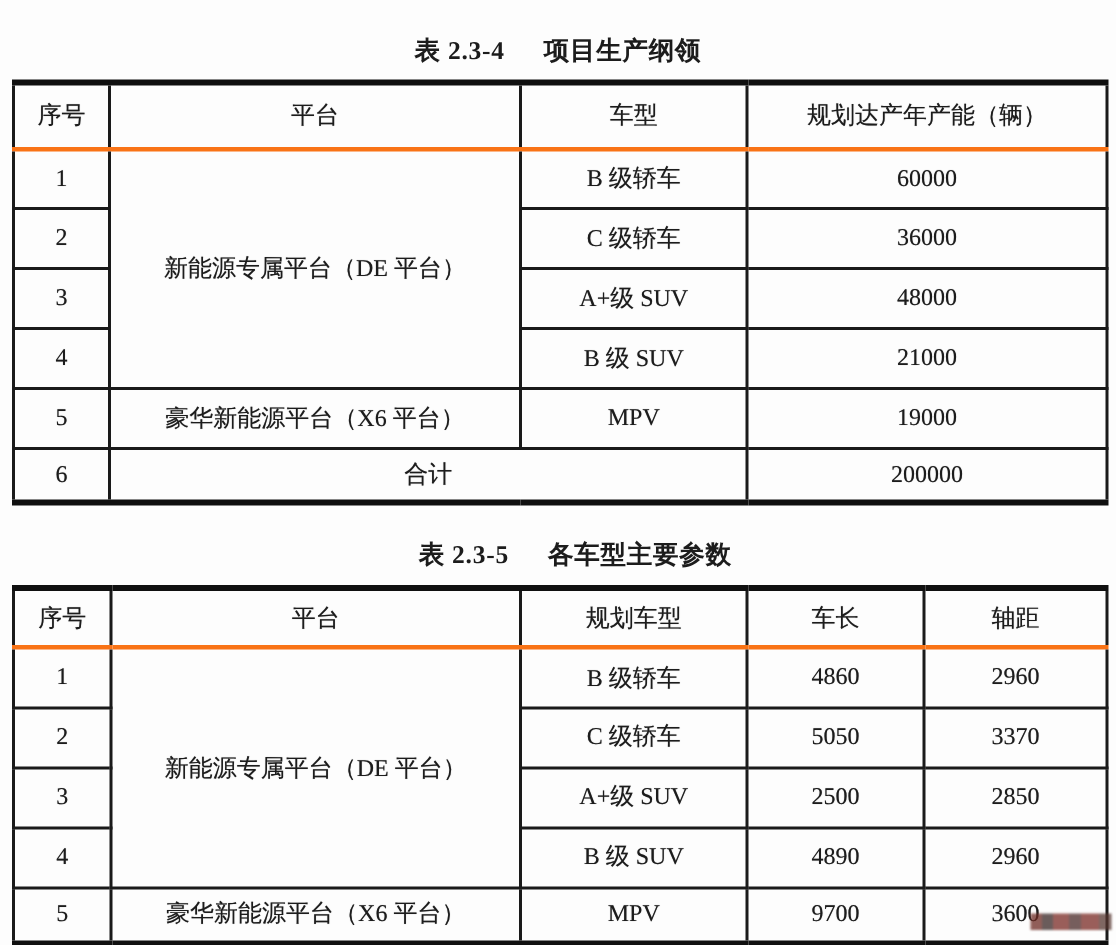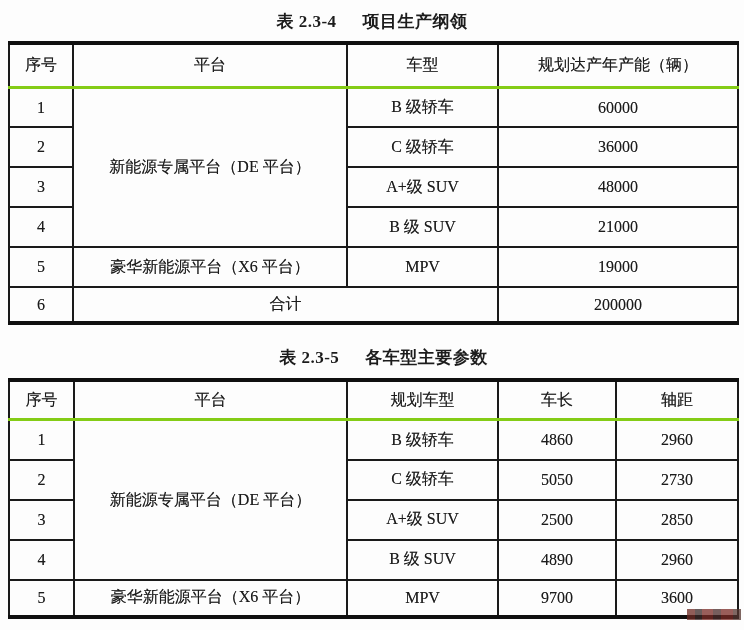--- a/index.html
+++ b/index.html
@@ -11,41 +11,41 @@
     position:relative;
     overflow:hidden;
   }
   .caption{
     text-align:center;
     font-weight:700;
     font-size:17px;
     letter-spacing:.5px;
     line-height:1.2;
   }
-  #cap1{padding-top:12px;margin-bottom:9px;}
+  #cap1{padding-top:24px;margin-bottom:9px;}
   #cap2{margin-top:23px;margin-bottom:9px;margin-left:23px;}
   .caption .gap{display:inline-block;width:26px;}
   table{
     border-collapse:collapse;
     table-layout:fixed;
     margin-left:8px;
     width:729px;
   }
   th,td{
     border:2px solid #1a1a1a;
     text-align:center;
     vertical-align:middle;
     font-size:16px;
     font-weight:400;
     padding:0;
     text-shadow:0 0 .5px rgba(25,25,25,.55);
     overflow:hidden;
     white-space:nowrap;
   }
-  thead th{border-top:4px solid #101010;border-bottom:3px solid #84cc16;}
+  thead th{border-top:4px solid #101010;border-bottom:3px solid #f97316;}
   tr.last td{border-bottom:4px solid #101010;}
   .t1 thead tr{height:44px;}
   .t1 tbody tr{height:40px;}
   .t1 tr.last{height:36px;}
   .t2 thead tr{height:40px;}
   .t2 tbody tr{height:40px;}
   .t2 tr.last{height:37px;}
   .watermark{
     position:absolute;
     right:3px;
@@ -143,21 +143,21 @@
       <td>1</td>
       <td rowspan="4">新能源专属平台（DE 平台）</td>
       <td>B 级轿车</td>
       <td>4860</td>
       <td>2960</td>
     </tr>
     <tr>
       <td>2</td>
       <td>C 级轿车</td>
       <td>5050</td>
-      <td>2730</td>
+      <td>3370</td>
     </tr>
     <tr>
       <td>3</td>
       <td>A+级 SUV</td>
       <td>2500</td>
       <td>2850</td>
     </tr>
     <tr>
       <td>4</td>
       <td>B 级 SUV</td>

